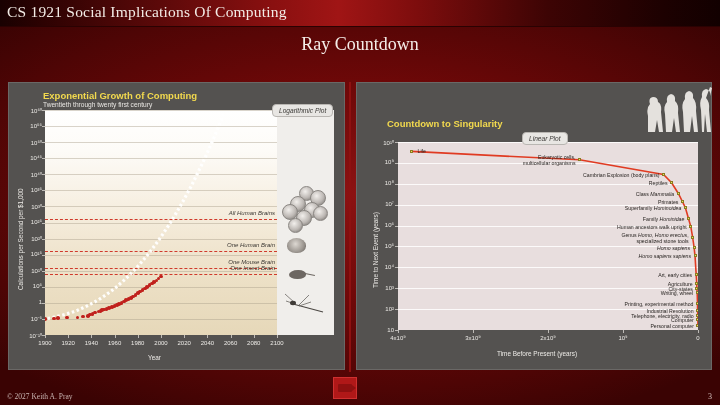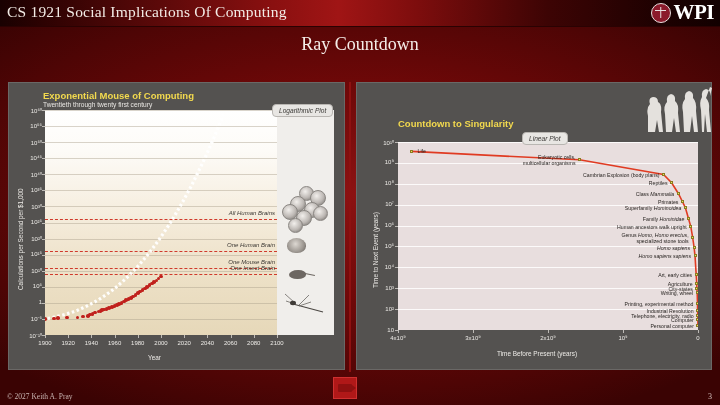--- a/index.html
+++ b/index.html
@@ -254,31 +254,27 @@
   }
   #insect-icon { position: absolute; }
 </style>
 </head>
 <body>
 
 <div id="slide">
 
   <div id="header">
     <div id="header-title">CS 1921 Social Implications Of Computing</div>
-    <div id="wpi-logo">
-      <div id="wpi-seal"></div>
-      <div id="wpi-text">WPI</div>
-    </div>
   </div>
 
   <div id="slide-title">Ray Countdown</div>
 
   <div class="panel" id="panel-left"></div>
 
-  <div class="panel-title" style="left:43px; top:90px;">Exponential Mouse of Computing</div>
+  <div class="panel-title" style="left:43px; top:90px;">Exponential Growth of Computing</div>
   <div class="panel-sub" style="left:43px; top:101px;">Twentieth through twenty first century</div>
 
   <div class="axis-label vert" style="left:17px; top:290px;">Calculations per Second per $1,000</div>
   <div class="axis-label" style="left:148px; top:354px;">Year</div>
 
   <div id="left-yticks">
       <div class="tick-label" style="left: 8px; top: 331.5px; width: 34px;">10⁻¹⁰</div>
       <div class="htick" style="left: 42px; top: 335px;"></div>
       <div class="tick-label" style="left: 8px; top: 315.429px; width: 34px;">10⁻⁵</div>
       <div class="htick" style="left: 42px; top: 318.929px;"></div>
@@ -424,21 +420,21 @@
       <line x1="10" y1="12" x2="40" y2="20" stroke="#4a4642" stroke-width="1.1"></line>
       <path d="M12 11 L2 2 M12 12 L3 9 M16 13 L26 3 M16 14 L28 10" stroke="#6b6763" stroke-width="0.8" fill="none"></path>
       <ellipse cx="10" cy="11" rx="3" ry="2.2" fill="#3f3b37"></ellipse>
     </svg>
   </div>
 
   <div class="plot-badge" style="left:272px; top:104px;">Logarithmic Plot</div>
 
   <div class="panel" id="panel-right"></div>
 
-  <div class="panel-title" style="left:398px; top:118px;">Countdown to Singularity</div>
+  <div class="panel-title" style="left:387px; top:118px;">Countdown to Singularity</div>
 
   <div class="axis-label vert" style="left:372px; top:288px;">Time to Next Event (years)</div>
   <div class="axis-label" style="left:497px; top:350px;">Time Before Present (years)</div>
 
   <div id="right-yticks">
       <div class="tick-label" style="left: 364px; top: 138.5px; width: 30px;">10¹⁰</div>
       <div class="htick" style="left: 395px; top: 142px;"></div>
       <div class="tick-label" style="left: 364px; top: 159.389px; width: 30px;">10⁹</div>
       <div class="htick" style="left: 395px; top: 162.889px;"></div>
       <div class="tick-label" style="left: 364px; top: 180.278px; width: 30px;">10⁸</div>

